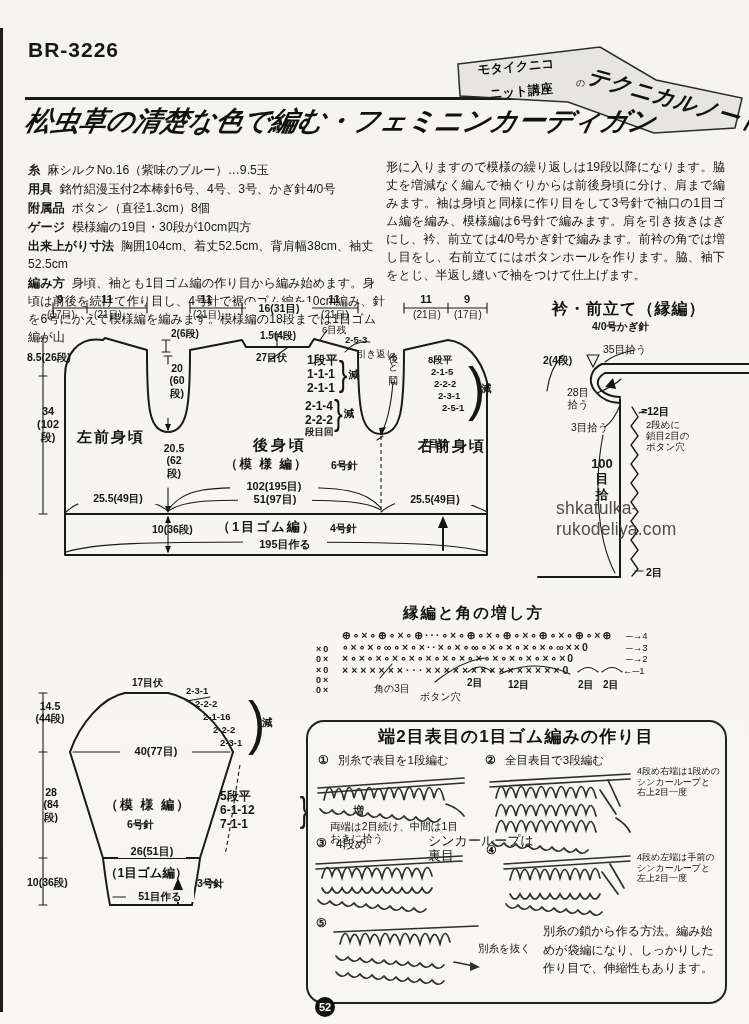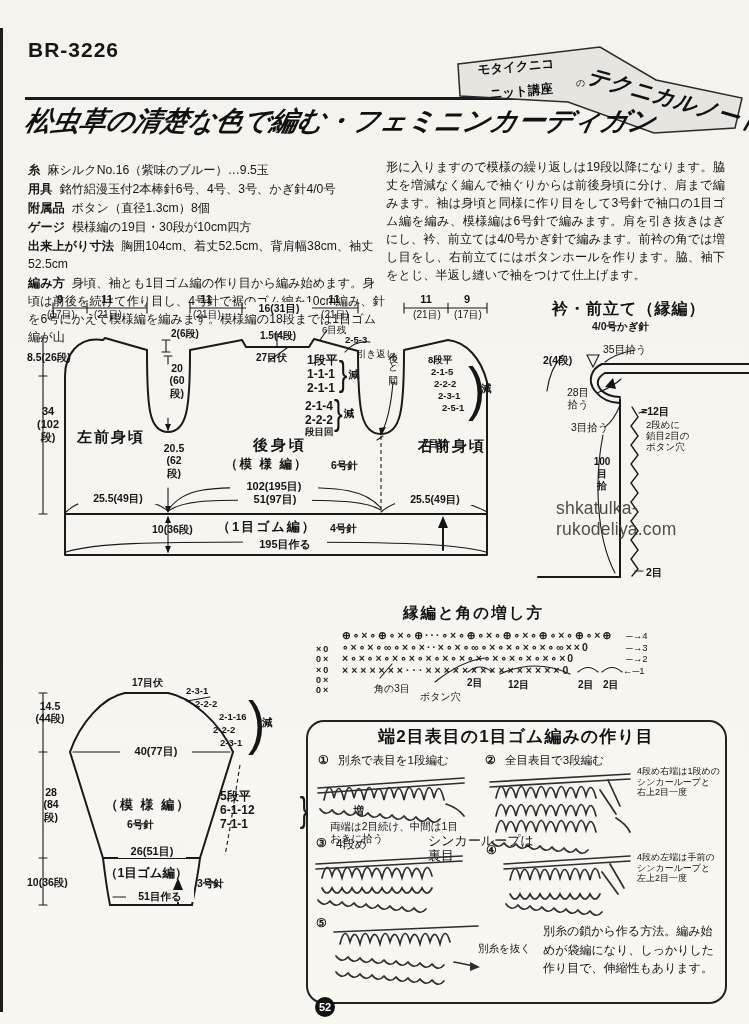--- a/index.html
+++ b/index.html
@@ -191,21 +191,21 @@
   <div class="lbl" style="left:592px;top:320px;font-size:10.5px;">4/0号かぎ針</div>
   <div class="lbl n" style="left:603px;top:343px;font-size:10.5px;">35目拾う</div>
   <div class="lbl" style="left:543px;top:354px;font-size:10.5px;">2(4段)</div>
   <div class="lbl c n" style="left:563px;top:386px;width:30px;font-size:10.5px;">28目
 拾う</div>
   <div class="lbl n" style="left:571px;top:421px;font-size:10.5px;">3目拾う</div>
   <div class="lbl" style="left:641px;top:405px;font-size:10.5px;">=12目</div>
   <div class="lbl n" style="left:646px;top:419px;font-size:9.5px;">2段めに
 鎖目2目の
 ボタン穴</div>
-  <div class="lbl c" style="left:589px;top:456px;width:26px;font-size:10px;">100
+  <div class="lbl c" style="left:589px;top:456px;width:26px;font-size:13px;">100
 目
 拾</div>
   <div class="lbl" style="left:646px;top:566px;font-size:10.5px;">2目</div>
   <div class="watermark">shkatulka-rukodeliya.com</div>
 
   <div class="lbl" style="left:403px;top:604px;font-size:15.5px;letter-spacing:2px;">縁編と角の増し方</div>
   <div class="lbl" style="left:316px;top:644px;font-size:9px;letter-spacing:2px;line-height:1.15;">×0
 0×
 ×0
 0×
@@ -248,21 +248,21 @@
     <path class="ln" d="M153,230 V212"></path>
     <polygon class="fillb" points="148,215 158,215 153,203"></polygon>
     <path class="thin" d="M18,18 V230 M14,18 H22 M14,77 H22 M14,183 H22 M14,230 H22"></path>
     <path class="thin" d="M196,212 L183,204"></path>
     <path class="thin" d="M185,22 L162,26"></path>
     <path class="dash" d="M215,90 C210,120 206,150 200,180"></path>
   </svg>
   <div class="lbl" style="left:132px;top:677px;">17目伏</div>
   <div class="stair" style="left:186px;top:685px;">2-3-1</div>
   <div class="stair" style="left:195px;top:698px;">2-2-2</div>
-  <div class="stair" style="left:219px;top:711px;text-align:right;">2-1-16</div>
+  <div class="stair" style="left:203px;top:711px;text-align:right;">2-1-16</div>
   <div class="stair" style="left:213px;top:724px;">2-2-2</div>
   <div class="stair" style="left:220px;top:737px;">2-3-1</div>
   <div class="brace-big" style="left:248px;top:692px;">)</div>
   <div class="lbl" style="left:262px;top:716px;font-size:10.5px;">減</div>
   <div class="lbl c" style="left:30px;top:700px;width:40px;font-size:10.5px;">14.5
 (44段)</div>
   <div class="lbl c bgp" style="left:120px;top:745px;width:68px;font-size:11px;">40(77目)</div>
   <div class="lbl c" style="left:34px;top:786px;width:34px;font-size:10.5px;">28
 (84
 段)</div>

